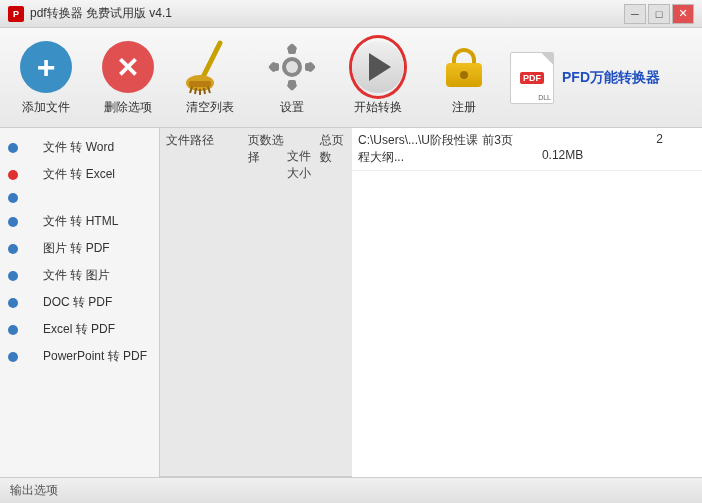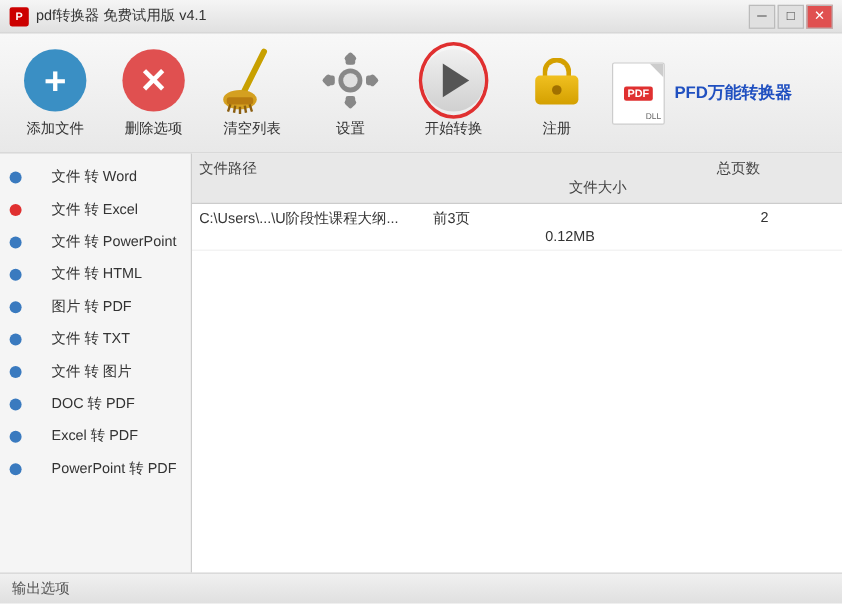--- a/index.html
+++ b/index.html
@@ -211,21 +211,20 @@
       flex-shrink: 0;
     }
     .dot-blue { background: #3a7abf; }
     .dot-red { background: #e03030; }
 
     
     .content-area {
       flex: 1;
       background: white;
       display: flex;
-      flex-direction: column;
     }
     .table-header {
       display: flex;
       background: #e8e8e8;
       border-bottom: 1px solid #ccc;
       padding: 4px 6px;
       font-size: 12px;
       color: #444;
     }
     .col-path { flex: 2.5; }
@@ -371,33 +370,28 @@
     <div class="sidebar-item">
       <div class="dot dot-blue"></div>
       <span>文件 转 Word</span>
     </div>
     <div class="sidebar-item">
       <div class="dot dot-red"></div>
       <span>文件 转 Excel</span>
     </div>
     <div class="sidebar-item">
       <div class="dot dot-blue"></div>
-      <span>文件 转 PowerPoint</span>
     </div>
     <div class="sidebar-item">
       <div class="dot dot-blue"></div>
       <span>文件 转 HTML</span>
     </div>
     <div class="sidebar-item">
       <div class="dot dot-blue"></div>
       <span>图片 转 PDF</span>
-    </div>
-    <div class="sidebar-item">
-      <div class="dot dot-blue"></div>
-      <span>文件 转 TXT</span>
     </div>
     <div class="sidebar-item">
       <div class="dot dot-blue"></div>
       <span>文件 转 图片</span>
     </div>
     <div class="sidebar-item">
       <div class="dot dot-blue"></div>
       <span>DOC 转 PDF</span>
     </div>
     <div class="sidebar-item">
@@ -406,20 +400,21 @@
     </div>
     <div class="sidebar-item">
       <div class="dot dot-blue"></div>
       <span>PowerPoint 转 PDF</span>
     </div>
   </div>
 
   <div class="content-area">
     <div class="table-header">
       <span class="col-path">文件路径</span>
+      <span class="col-pages">页数选择</span>
       <span class="col-size">文件大小</span>
       <span class="col-total">总页数</span>
     </div>
     <div class="table-body">
       <div class="table-row">
         <span class="col-path">C:\Users\...\U阶段性课程大纲...</span>
         <span class="col-pages">前3页</span>
         <span class="col-size">0.12MB</span>
         <span class="col-progress"></span>
         <span class="col-total">2</span>

